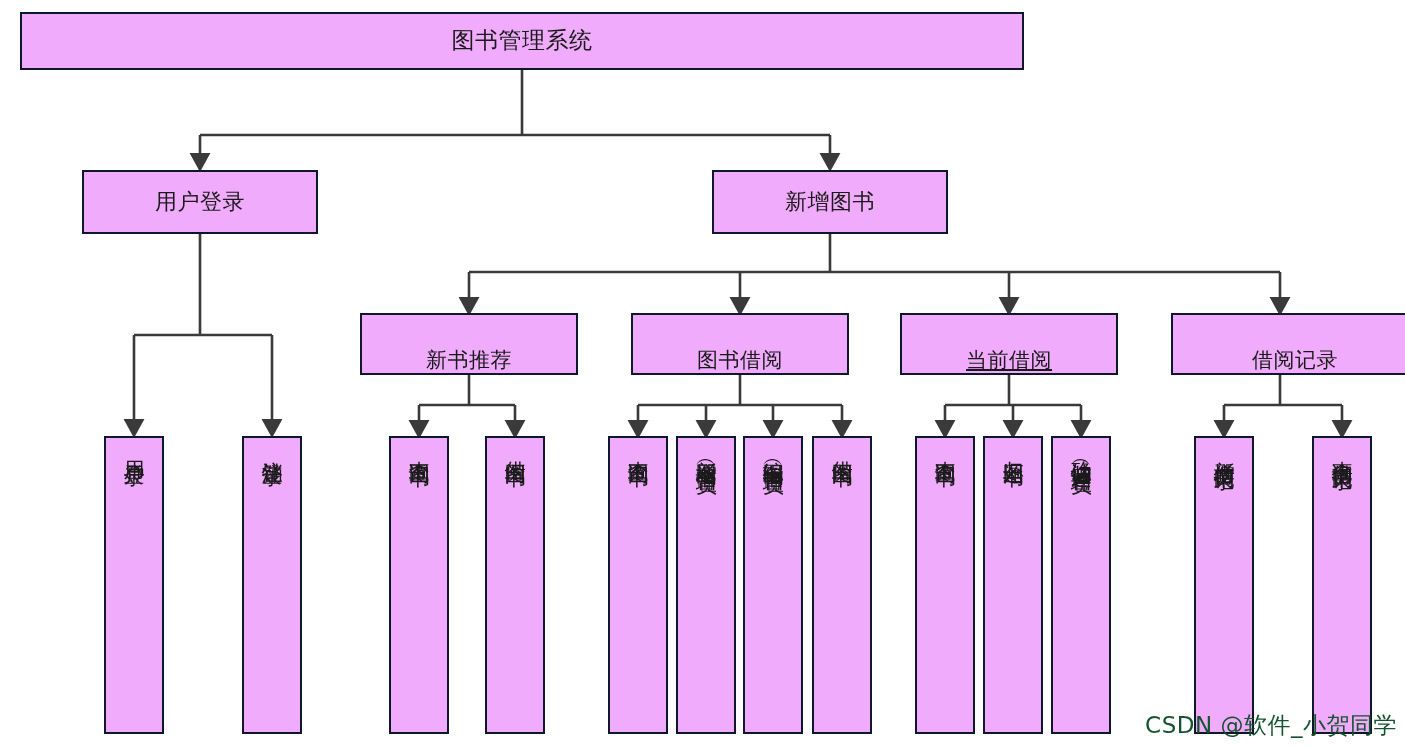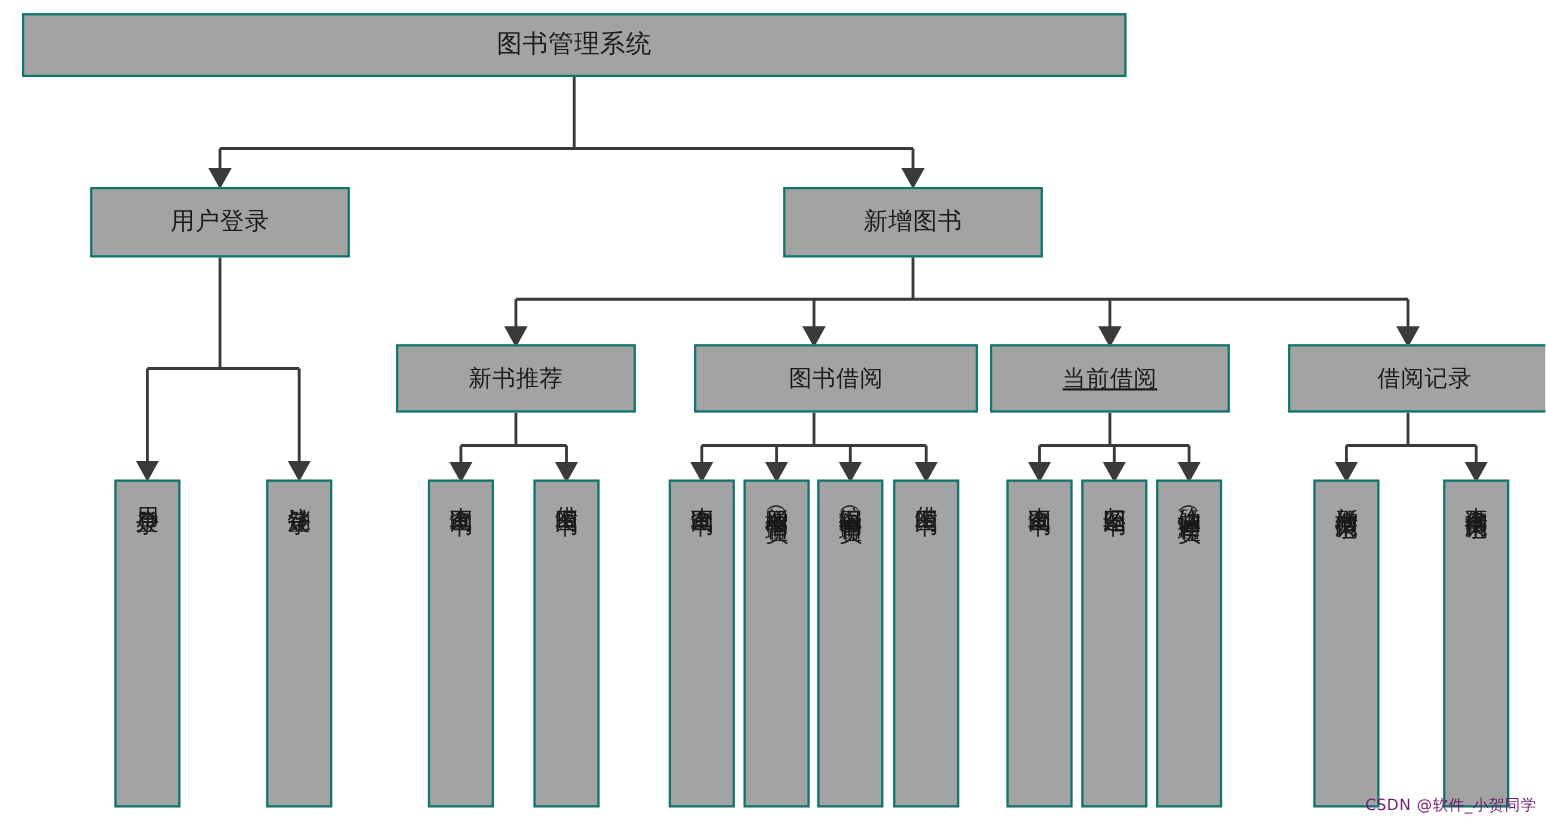--- a/index.html
+++ b/index.html
@@ -22,22 +22,22 @@
     position: absolute;
     left: 0;
     top: 0;
     width: 1405px;
     height: 747px;
     pointer-events: none;
   }
   .node {
     position: absolute;
     box-sizing: border-box;
-    background: #a3a3a3;
-    border: 2px solid #0f766e;
+    background: #f0abfc;
+    border: 2px solid #0f172a;
     display: flex;
     align-items: center;
     justify-content: center;
     color: #1a1a1a;
   }
   .node-label {
     display: block;
     text-align: center;
     line-height: 1.18;
     letter-spacing: 0.5px;
@@ -48,43 +48,43 @@
     left: 20px;
     top: 12px;
     width: 1004px;
     height: 58px;
   }
   .node-root .node-label { font-size: 23px; }
   
   .node-l1 { height: 64px; }
   .node-l1 .node-label { font-size: 22px; }
   
-  .node-l2 { height: 62px; }
+  .node-l2 { height: 62px; align-items: flex-end; }
   .node-l2 .node-label { font-size: 21px; }
   
   .node-leaf {
     top: 436px;
     height: 298px;
     align-items: flex-start;
     padding-top: 6px;
   }
   .node-leaf .node-label {
     writing-mode: vertical-rl;
     text-orientation: upright;
     font-size: 21px;
     line-height: 1.25;
     letter-spacing: 2px;
     white-space: nowrap;
   }
   .watermark {
     position: absolute;
     right: 8px;
     bottom: 6px;
-    font-size: 14px;
-    color: #701a75;
+    font-size: 23px;
+    color: #14532d;
     letter-spacing: 0.5px;
     white-space: nowrap;
     text-align: right;
   }
 </style>
 </head>
 <body>
 
 <div id="diagram-root">
 
@@ -145,21 +145,21 @@
   <div class="node node-l1" style="left:82px; top:170px; width:236px;">
     <span class="node-label">用户登录</span>
   </div>
   <div class="node node-l1" style="left:712px; top:170px; width:236px;">
     <span class="node-label">新增图书</span>
   </div>
 
   <div class="node node-l2" style="left:360px; top:313px; width:218px;">
     <span class="node-label">新书推荐</span>
   </div>
-  <div class="node node-l2" style="left:631px; top:313px; width:258px;">
+  <div class="node node-l2" style="left:631px; top:313px; width:218px;">
     <span class="node-label">图书借阅</span>
   </div>
   <div class="node node-l2" style="left:900px; top:313px; width:218px;text-decoration:underline;">
     <span class="node-label">当前借阅</span>
   </div>
   <div class="node node-l2" style="left:1171px; top:313px; width:248px;">
     <span class="node-label">借阅记录</span>
   </div>
 
   <div class="node node-leaf" style="left:104px; width:60px;">

